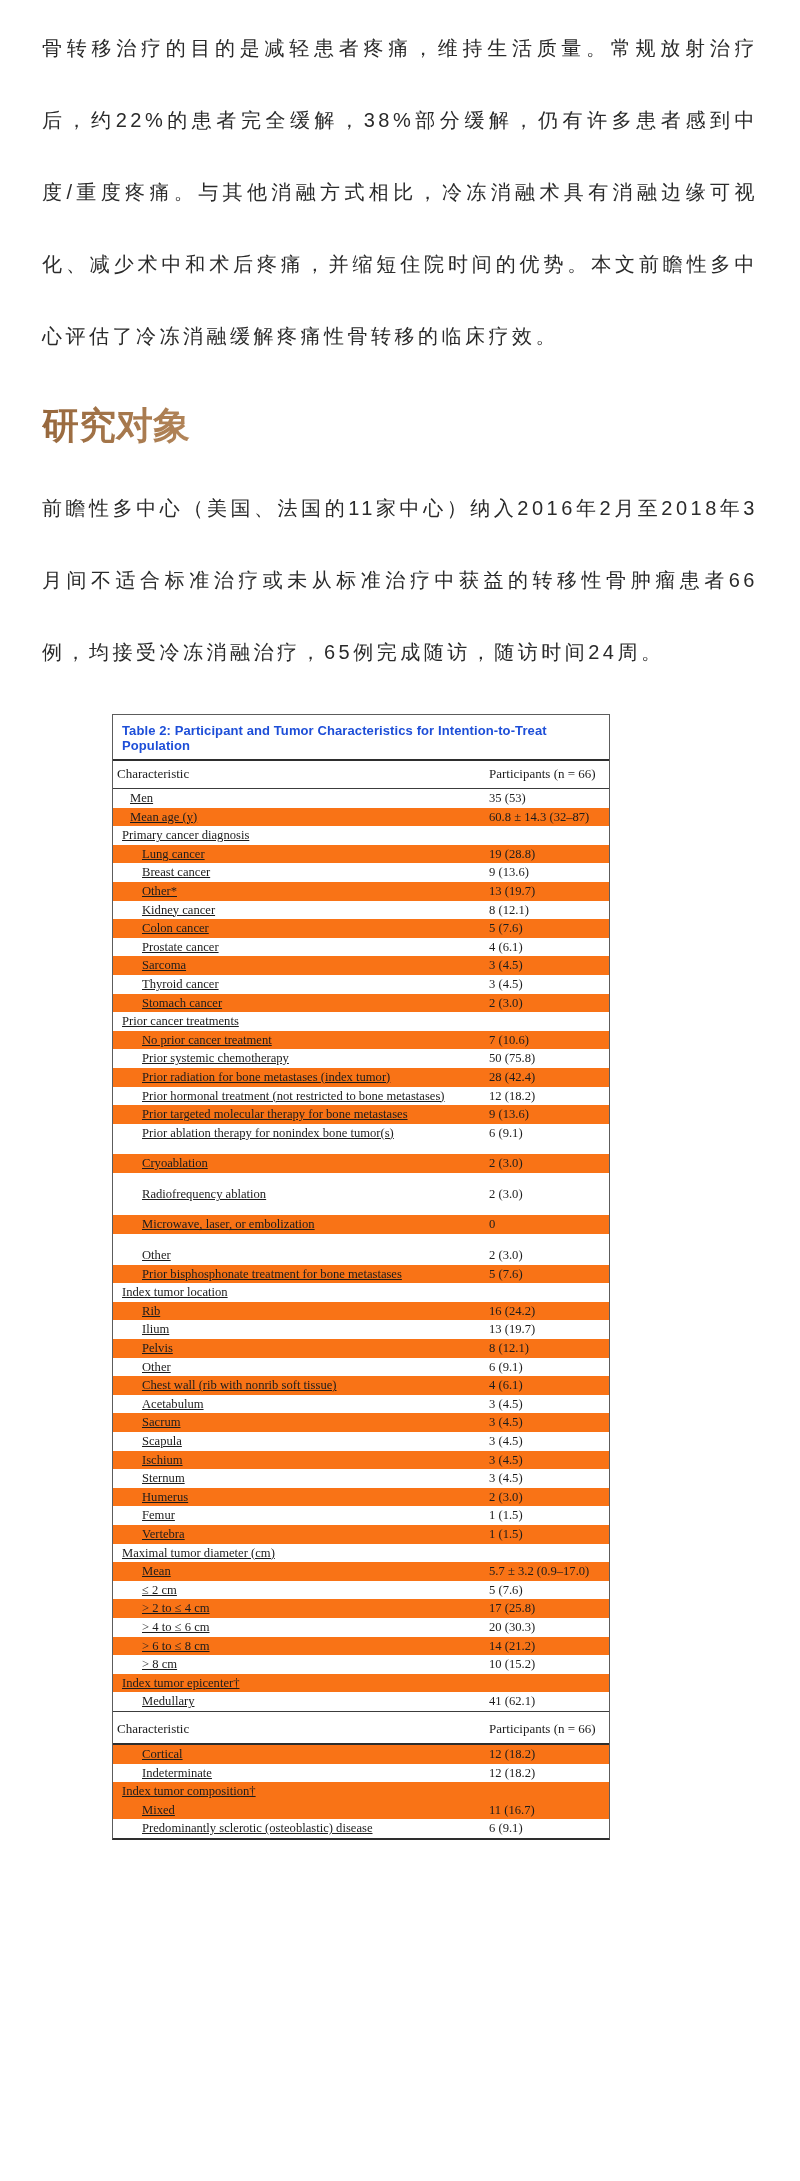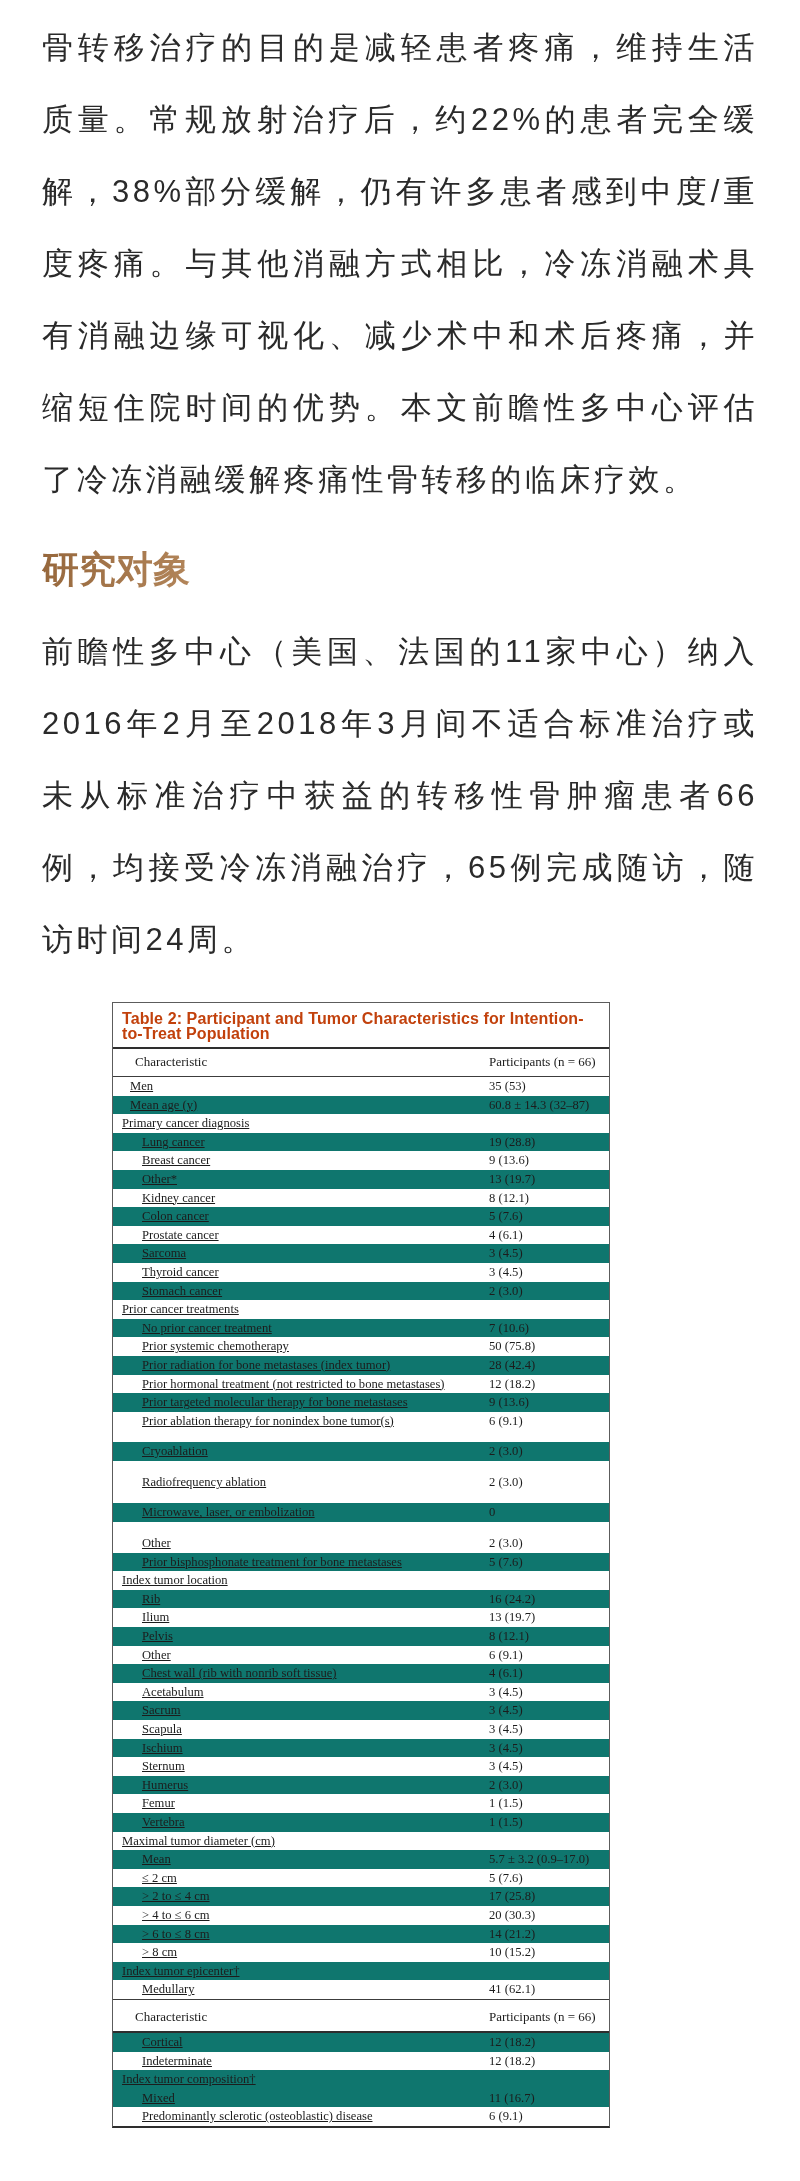--- a/index.html
+++ b/index.html
@@ -1,20 +1,20 @@
 <!DOCTYPE html>
 <html><head>
 <meta charset="utf-8">
 <style>
   html,body{margin:0;padding:0;background:#ffffff;}
   body{width:800px;font-family:"Liberation Sans",sans-serif;color:#262626;}
   .page{width:800px;min-height:2181px;background:#fff;box-sizing:border-box;padding:8px 42px 40px 42px;}
 
   .body-text{
-    font-size:31px;line-height:72px;letter-spacing:3.5px;
+    font-size:20px;line-height:72px;letter-spacing:3.5px;
     text-align:justify;color:#2a2a2a;margin:0;
   }
   .para-intro{margin-top:4px;}
   .section-title{
     margin:34px 0 12px 0;
     font-family:Liberation Sans, sans-serif;
     font-weight:bold;font-size:37px;line-height:40px;
     color:#b5855a;
     background:linear-gradient(100deg,#96673c 0%,#d6ab7f 48%,#a5764a 100%);
     -webkit-background-clip:text;background-clip:text;
@@ -25,30 +25,30 @@
   
   .tbl-figure{margin:26px 0 0 70px;}
   .tbl{
     width:498px;box-sizing:border-box;
     border:1px solid #5c5c5c;border-bottom:2px solid #2e2e2e;
     font-family:"Liberation Serif",serif;color:#1c1c1c;
     background:#fff;
   }
   .tbl-title{
     font-family:"Liberation Sans",sans-serif;font-weight:bold;
-    font-size:16px;line-height:15px;color:#c2410c;
+    font-size:13px;line-height:15px;color:#1d4ed8;
     padding:8px 8px 6px 9px;letter-spacing:.1px;
   }
   .rule-thick{height:2px;background:#2e2e2e;}
   .rule-thin{height:1px;background:#3c3c3c;}
   .hdr-row{position:relative;height:27px;font-size:13px;}
-  .hdr-row .hlbl{position:absolute;left:22px;top:5px;}
+  .hdr-row .hlbl{position:absolute;left:4px;top:5px;}
   .hdr-row .hval{position:absolute;left:376px;top:5px;}
   .trow{position:relative;height:18.6px;font-size:12.6px;line-height:18.6px;text-decoration:underline;}
-  .trow.shade{background:#0f766e;}
+  .trow.shade{background:#f97316;}
   .trow .lbl{display:block;white-space:nowrap;overflow:hidden;}
   .trow .val{position:absolute;left:376px;top:0;white-space:nowrap;}
   .ind0 .lbl{padding-left:9px;}
   .ind1 .lbl{padding-left:17px;}
   .ind2 .lbl{padding-left:29px;}
   .ind3 .lbl{padding-left:29px;margin-top:12px;}
   .seg-gap{height:7px;}
 
   
   .collapse-ctl{margin-top:32px;text-align:center;cursor:pointer;}

